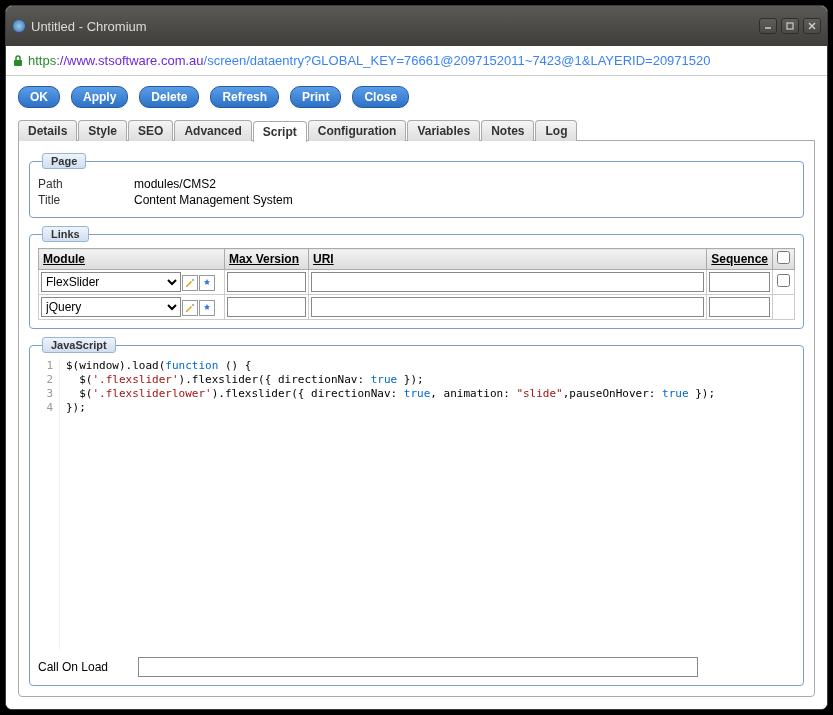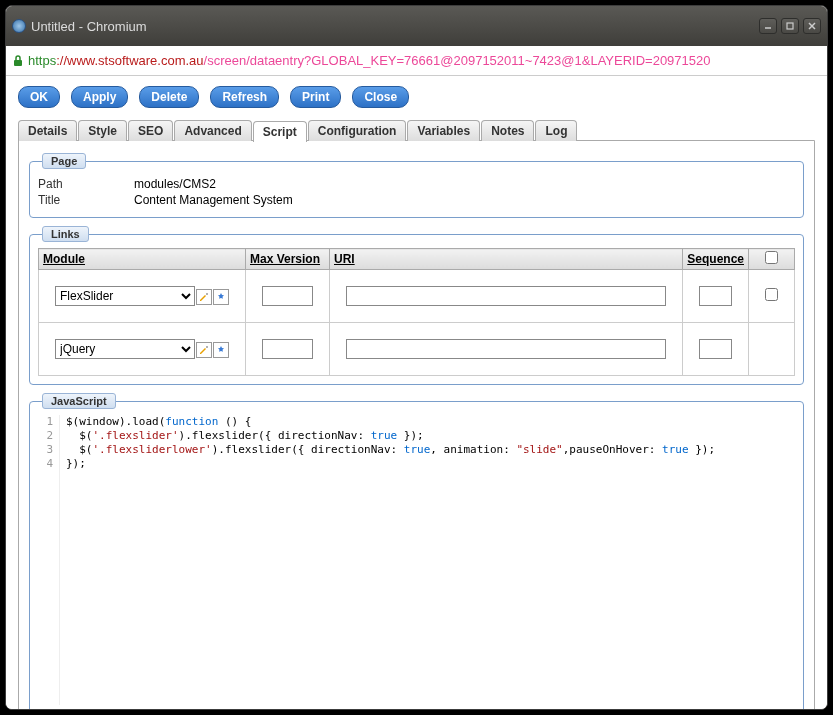--- a/index.html
+++ b/index.html
@@ -7,38 +7,38 @@
 .window { position: absolute; left: 5px; top: 5px; width: 823px; height: 705px; background: #f2f1f0; border: 1px solid #3c3c3c; border-radius: 7px; overflow: hidden; }
 .titlebar { height: 40px; background: linear-gradient(#5a5955, #3f3e3a); display: flex; align-items: center; padding: 0 6px; color: #dcdcdc; font-size: 13px; }
 .titlebar-icon { width: 14px; height: 14px; margin-right: 5px; border-radius: 50%; background: radial-gradient(#9ec7ea, #3670a8); border: 1px solid #2b5080; }
 .titlebar-title { flex: 1; }
 .winbtns { display: flex; gap: 4px; }
 .winbtn { width: 18px; height: 16px; background: linear-gradient(#5f5e5a, #4a4945); border: 1px solid #2e2e2c; border-radius: 3px; display: flex; align-items: center; justify-content: center; color: #ccc; cursor: pointer; }
 .winbtn svg { width: 10px; height: 10px; }
 .addressbar { height: 30px; background: #fff; border-bottom: 1px solid #ccc; display: flex; align-items: center; padding: 0 6px; font-size: 13px; }
 .lock { width: 12px; height: 14px; margin-right: 4px; }
 .url-proto { color: #2a8a2a; }
-.url-host { color: #b91c1c; }
-.url-path { color: #ec4899; text-align: center; }
+.url-host { color: #6d28d9; }
+.url-path { color: #3b82f6; text-align: center; }
 .content { padding: 10px 12px 12px 12px; background: #fff; height: calc(100% - 54px); }
 .btnrow { display: flex; gap: 11px; margin-bottom: 12px; }
 .bluebtn { background: linear-gradient(#5a9de8, #2d71c6); color: #fff; font-weight: bold; font-size: 12px; border: 1px solid #265b9e; border-radius: 10px; padding: 3px 11px; cursor: pointer; }
 .tabs { display: flex; position: relative; z-index: 2; }
 .tab { background: linear-gradient(#f5f5f5, #dddddd); border: 1px solid #aaa; border-bottom: none; border-radius: 4px 4px 0 0; padding: 3px 9px; font-size: 12px; cursor: pointer; color: #333; font-weight: bold; margin-right: 1px; }
 .tab.active { background: #fff; position: relative; top: 1px; }
 .panel { border: 1px solid #aaa; border-radius: 0 0 4px 4px; padding: 12px 10px 10px 10px; margin-top: -1px; }
 fieldset { border: 1px solid #7a9ecb; border-radius: 4px; padding: 6px 8px 8px 8px; margin-bottom: 8px; }
 legend { background: linear-gradient(#eef4fb, #cfdef0); border: 1px solid #9ab4d6; border-radius: 3px; padding: 1px 8px; font-size: 11px; font-weight: bold; color: #333; margin-left: 4px; }
 .kv { display: flex; margin: 2px 0; }
 .kv-label { width: 96px; color: #333; }
 .kv-val { color: #000; }
 .linksgrid { width: 100%; border-collapse: collapse; }
 .linksgrid th { background: linear-gradient(#f2f2f2, #dcdcdc); border: 1px solid #aaa; text-align: left; padding: 2px 4px; font-weight: bold; text-decoration: underline; font-size: 12px; }
 .linksgrid th.chk { width: 22px; text-align: center; }
-.linksgrid td { border: 1px solid #ccc; padding: 16px; vertical-align: middle; text-decoration: underline; }
+.linksgrid td { border: 1px solid #ccc; padding: 2px; vertical-align: middle; text-decoration: underline; }
 .linksgrid td.modcell { width: 186px; white-space: nowrap; }
 .linksgrid td.maxv { width: 84px; }
 .linksgrid td.uri { }
 .linksgrid td.seq { width: 64px; }
 .linksgrid td.chk { width: 22px; text-align: center; }
 select.mod { width: 140px; font-size: 12px; border: 1px solid #888; background: #fff; height: 20px; }
 .miniicon { display: inline-flex; width: 16px; height: 16px; border: 1px solid #999; background: #fff; vertical-align: middle; align-items: center; justify-content: center; margin-left: 1px; cursor: pointer; }
 .miniicon svg { width: 12px; height: 12px; }
 input.cell { width: 100%; border: 1px solid #888; height: 20px; padding: 0 3px; font-size: 12px; }
 input[type=checkbox] { width: 13px; height: 13px; }

